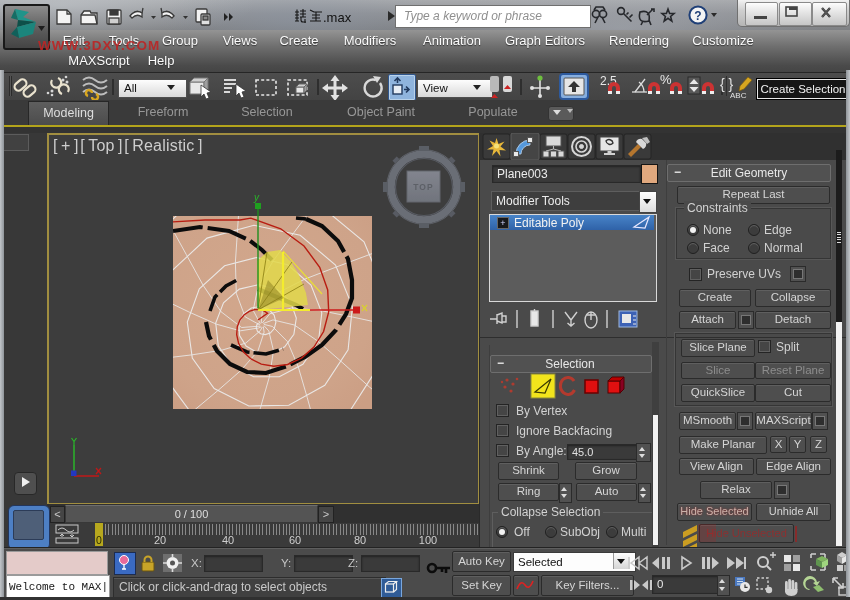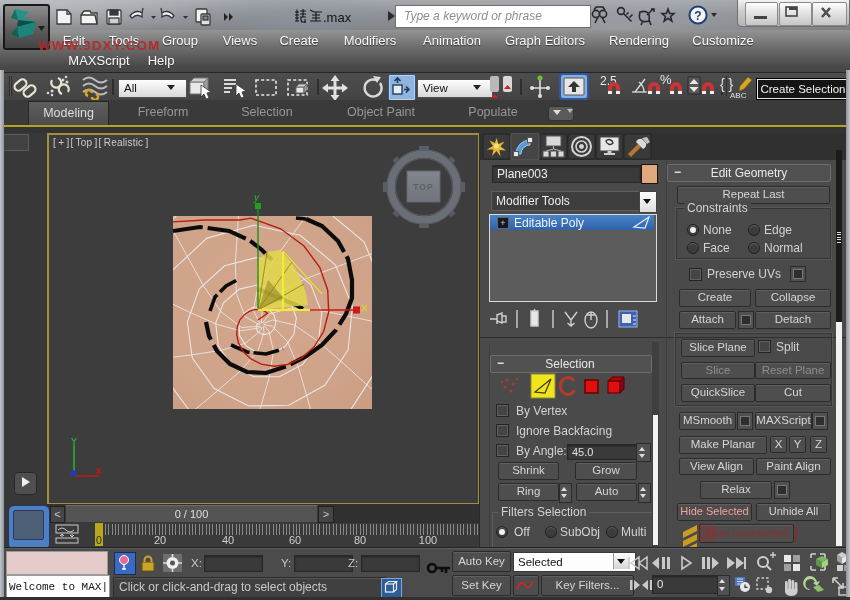--- a/index.html
+++ b/index.html
@@ -189,21 +189,21 @@
 <div class="ab" style="left:163px;top:105px;transform:translateX(-50%);color:#979797;font-size:12.5px">Freeform</div><div class="ab" style="left:267px;top:105px;transform:translateX(-50%);color:#979797;font-size:12.5px">Selection</div><div class="ab" style="left:381px;top:105px;transform:translateX(-50%);color:#979797;font-size:12.5px">Object Paint</div><div class="ab" style="left:493px;top:105px;transform:translateX(-50%);color:#979797;font-size:12.5px">Populate</div><div class="ab" style="left:548px;top:106px;width:24px;height:13px;background:#5a5a5a;border-radius:3px;border:1px solid #333"></div>
 <div class="ab" style="left:553px;top:110px;width:0;height:0;border-top:5px solid #ddd;border-left:4px solid transparent;border-right:4px solid transparent"></div>
 <div class="ab" style="left:567px;top:109px;width:0;height:0;border-top:4px solid #bbb;border-left:3px solid transparent;border-right:3px solid transparent"></div>
 <div class="ab" style="left:0;top:125px;width:850px;height:2px;background:#b3a41b"></div>
 <div class="ab" style="left:0;top:127px;width:850px;height:6px;background:#333"></div>
 <div class="ab" style="left:0;top:133px;width:47px;height:371px;background:#383838"></div>
 <div class="ab" style="left:2px;top:134px;width:25px;height:15px;background:#414141;border:1px solid #5c5c5c"></div>
 <div class="ab" style="left:14px;top:472px;width:21px;height:21px;background:#4f4f4f;border:1px solid #282828;border-radius:4px"></div>
 <div class="ab" style="left:22px;top:477px;width:0;height:0;border-left:8px solid #f0f0f0;border-top:5px solid transparent;border-bottom:5px solid transparent"></div>
 <div class="ab" style="left:47px;top:133px;width:429px;height:368px;background:#3d3d3d;border:2px solid #a18e40"></div>
-<div class="ab" style="left:53px;top:137px;color:#cdcdcd;font-size:10px;letter-spacing:0.2px">[ + ] [ Top ] [ Realistic ]</div>
+<div class="ab" style="left:53px;top:137px;color:#cdcdcd;font-size:16px;letter-spacing:0.2px">[ + ] [ Top ] [ Realistic ]</div>
 <svg class="ab" style="left:49px;top:135px" width="427" height="366" viewBox="49 135 427 366">
 <defs>
         <radialGradient id="pg" cx="0.45" cy="0.42" r="0.75">
           <stop offset="0%" stop-color="#d2a78c"></stop>
           <stop offset="75%" stop-color="#cea389"></stop>
           <stop offset="100%" stop-color="#cb9e84"></stop>
         </radialGradient>
         <clipPath id="pc">
           <rect x="173" y="216" width="199" height="193"></rect>
         </clipPath>
@@ -388,21 +388,21 @@
 <div class="ab" style="left:639px;top:454px;width:0;height:0;border-top:4px solid #ddd;border-left:3.5px solid transparent;border-right:3.5px solid transparent"></div>
 <div class="btn" style="left:498px;top:462px;width:59px;height:16px">Shrink</div>
 <div class="btn" style="left:575px;top:462px;width:60px;height:16px">Grow</div>
 <div class="btn" style="left:498px;top:483px;width:59px;height:16px">Ring</div>
 <div class="btn" style="left:576px;top:483px;width:59px;height:16px">Auto</div>
 <div class="ab" style="left:559px;top:483px;width:11px;height:18px;background:#515151;border:1px solid #2b2b2b"></div>
 <div class="ab" style="left:561px;top:487px;width:0;height:0;border-bottom:4px solid #ddd;border-left:3.5px solid transparent;border-right:3.5px solid transparent"></div>
 <div class="ab" style="left:561px;top:494px;width:0;height:0;border-top:4px solid #ddd;border-left:3.5px solid transparent;border-right:3.5px solid transparent"></div><div class="ab" style="left:638px;top:483px;width:11px;height:18px;background:#515151;border:1px solid #2b2b2b"></div>
 <div class="ab" style="left:640px;top:487px;width:0;height:0;border-bottom:4px solid #ddd;border-left:3.5px solid transparent;border-right:3.5px solid transparent"></div>
 <div class="ab" style="left:640px;top:494px;width:0;height:0;border-top:4px solid #ddd;border-left:3.5px solid transparent;border-right:3.5px solid transparent"></div><div class="ab" style="left:492px;top:512px;width:160px;height:34px;border:1px solid #5e5e5e;border-bottom:none"></div>
-<div class="ab" style="left:498px;top:505px;background:#4a4a4a;padding:0 3px;color:#d2d2d2;font-size:12px">Filters Selection</div>
+<div class="ab" style="left:498px;top:505px;background:#4a4a4a;padding:0 3px;color:#d2d2d2;font-size:12px">Collapse Selection</div>
 <div class="rad radon" style="left:496px;top:526px"></div><div class="lab" style="left:514px;top:525px">Off</div>
 <div class="rad" style="left:545px;top:526px"></div><div class="lab" style="left:560px;top:525px">SubObj</div>
 <div class="rad" style="left:606px;top:526px"></div><div class="lab" style="left:621px;top:525px">Multi</div>
 <div class="ab" style="left:652px;top:342px;width:7px;height:205px;background:#3f3f3f"></div>
 <div class="ab" style="left:653px;top:415px;width:5px;height:130px;background:#f2f2f2"></div>
 <div class="ab" style="left:666px;top:160px;width:1px;height:385px;background:#3e3e3e"></div>
 <div class="ab" style="left:667px;top:164px;width:162px;height:16px;background:#515151;border:1px solid #6e6e6e;border-radius:2px"></div>
 <div class="ab" style="left:674px;top:165px;color:#e8e8e8;font-size:12px;font-weight:bold">−</div>
 <div class="ab" style="left:749px;top:166px;transform:translateX(-50%);color:#e8e8e8;font-size:12px">Edit Geometry</div>
 <div class="btn" style="left:677px;top:186px;width:151px;height:16px">Repeat Last</div>
@@ -432,21 +432,21 @@
 <div class="ab" style="left:737px;top:412px;width:14px;height:16px;background:#515151;border:1px solid #2b2b2b"></div>
 <div class="ab" style="left:740px;top:416px;width:8px;height:8px;background:#2e2e2e;border:1px solid #777"></div>
 <div class="btn" style="left:755px;top:412px;width:55px;height:16px">MAXScript</div>
 <div class="ab" style="left:812px;top:412px;width:14px;height:16px;background:#515151;border:1px solid #2b2b2b"></div>
 <div class="ab" style="left:815px;top:416px;width:8px;height:8px;background:#2e2e2e;border:1px solid #777"></div>
 <div class="btn" style="left:679px;top:436px;width:86px;height:16px">Make Planar</div>
 <div class="btn" style="left:770px;top:436px;width:15px;height:15px">X</div>
 <div class="btn" style="left:789px;top:436px;width:15px;height:15px">Y</div>
 <div class="btn" style="left:810px;top:436px;width:15px;height:15px">Z</div>
 <div class="btn" style="left:679px;top:458px;width:73px;height:15px">View Align</div>
-<div class="btn" style="left:756px;top:458px;width:73px;height:15px">Paint Align</div>
+<div class="btn" style="left:756px;top:458px;width:73px;height:15px">Edge Align</div>
 <div class="btn" style="left:700px;top:481px;width:70px;height:16px">Relax</div>
 <div class="ab" style="left:774px;top:481px;width:14px;height:16px;background:#515151;border:1px solid #2b2b2b"></div>
 <div class="ab" style="left:777px;top:485px;width:8px;height:8px;background:#2e2e2e;border:1px solid #777"></div>
 <div class="btn" style="left:677px;top:503px;width:73px;height:16px;font-size:11px;color:#c9b3ab;text-shadow:0 0 2px #a03030">Hide Selected</div>
 <div class="btn" style="left:756px;top:503px;width:73px;height:16px;font-size:11px">Unhide All</div>
 <div class="btn" style="left:699px;top:524px;width:93px;height:17px;color:#8d3030;line-height:16px;font-size:11px">Hide Unselected</div>
 <div class="ab" style="left:795px;top:526px;width:2px;height:16px;background:#a02020;opacity:0.7"></div>
 <div class="ab" style="left:836px;top:150px;width:6px;height:396px;background:#1c1c1c"></div>
 <div class="ab" style="left:836px;top:322px;width:6px;height:224px;background:#f2f2f2"></div>
 <div class="ab" style="left:837px;top:232px;width:4px;height:12px;background:repeating-linear-gradient(#ddd 0,#ddd 1px,transparent 1px,transparent 2.4px)"></div>

